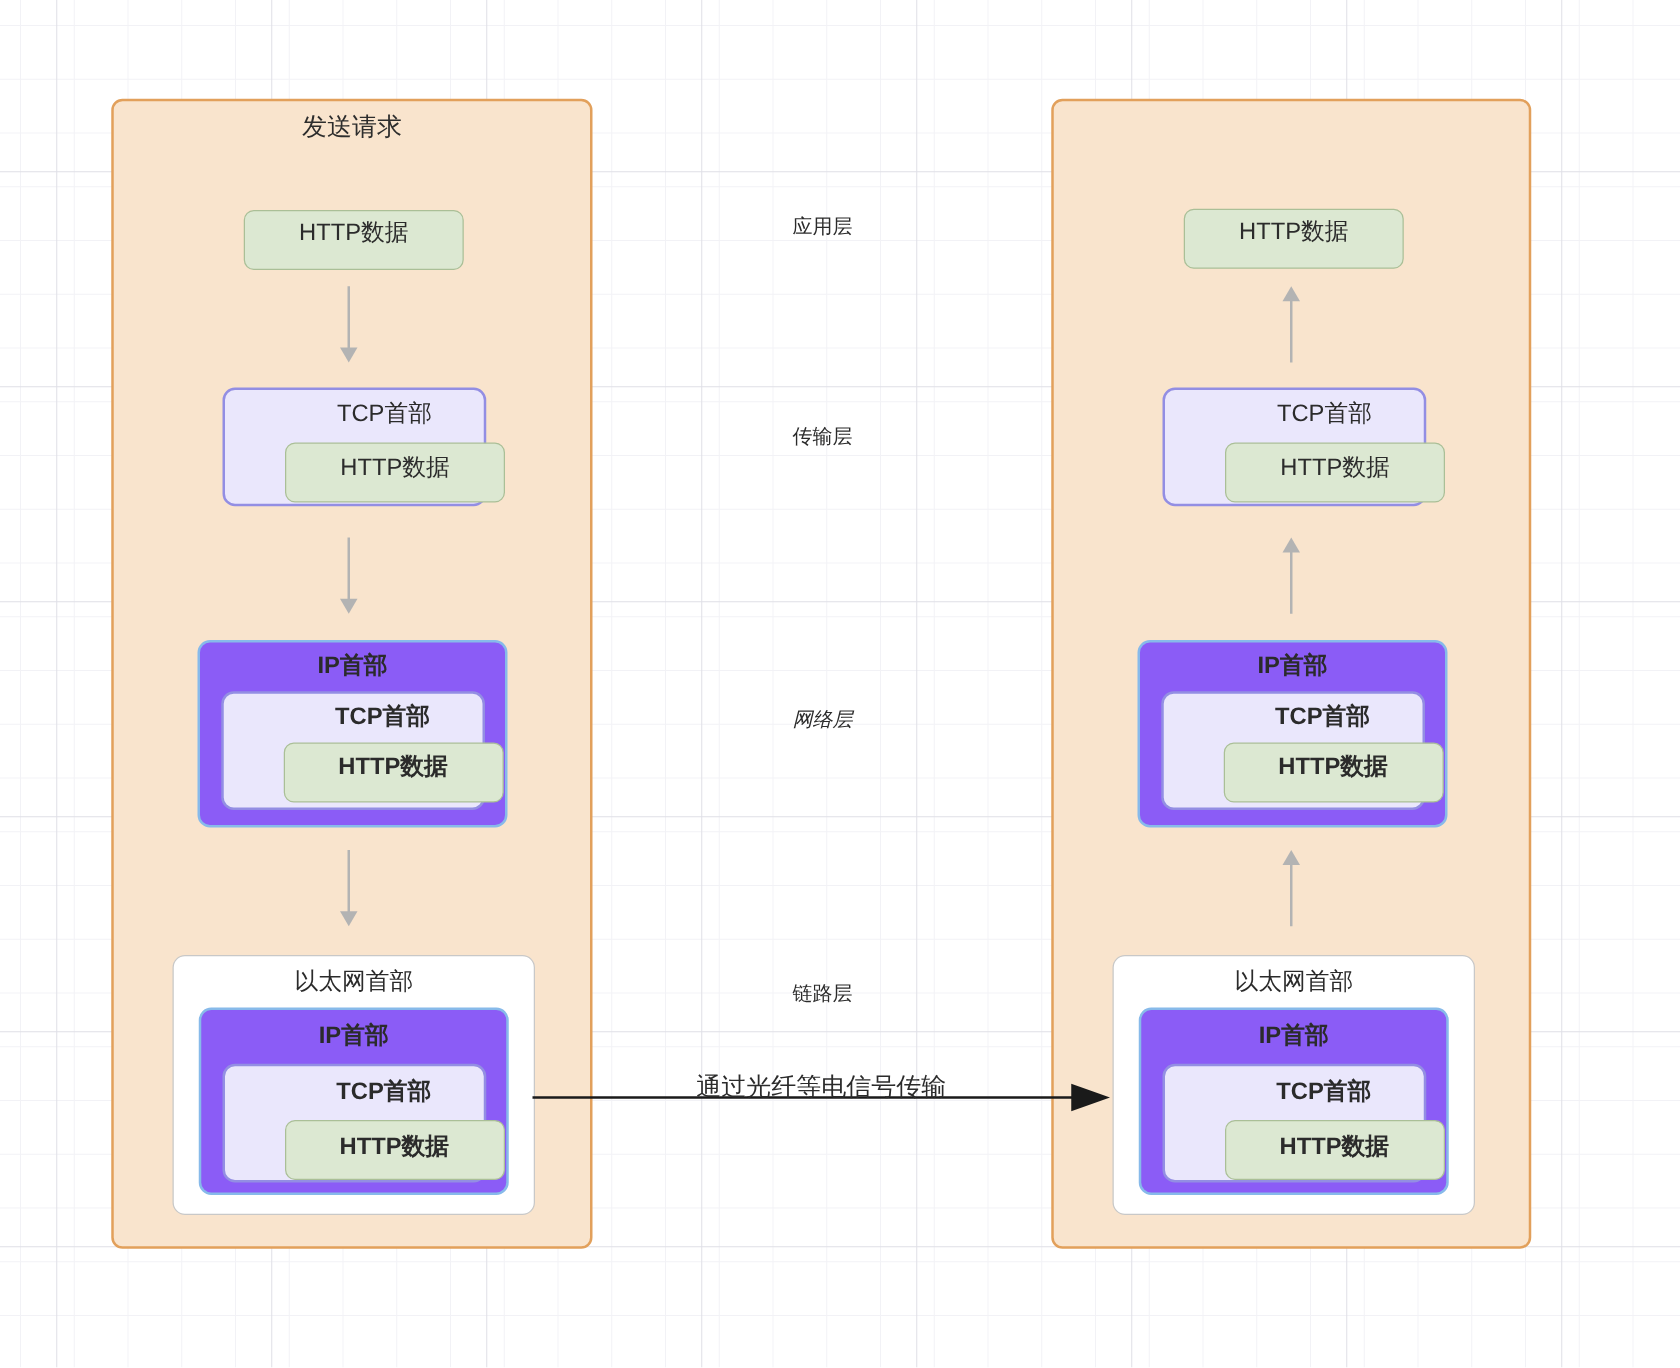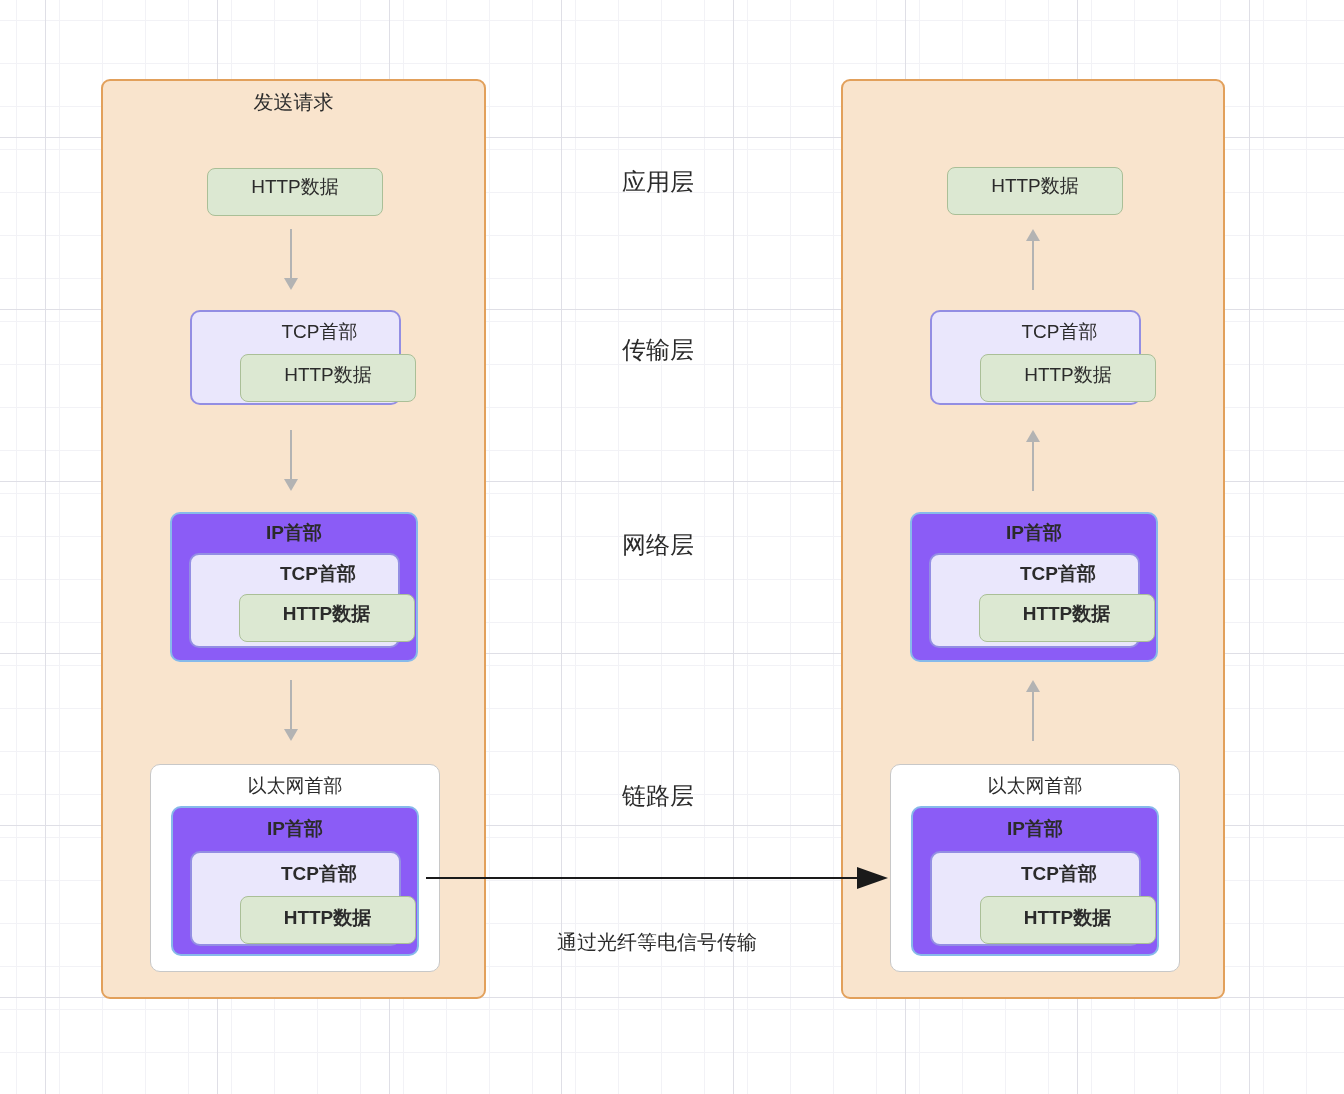--- a/index.html
+++ b/index.html
@@ -15,21 +15,21 @@
       linear-gradient(to right,  #f2f2f6 1px, transparent 1px);
     background-size: 172px 172px, 172px 172px, 43px 43px, 43px 43px;
     background-position: 0 137px, 45px 0, 0 20px, 16px 0;
   }
 
   
   .panel {
     position:absolute; top:79px; height:920px;
     background:#f9e4cd; border:2px solid #e2a05b; border-radius:9px;
   }
-  .panel-left  { left:101px;  width:385px; }
+  .panel-left  { left:89px;  width:385px; }
   .panel-right { left:841px; width:384px; }
   .panel-title {
     position:absolute; top:7px; left:0; right:0;
     text-align:center; font-size:20px; line-height:28px; color:#2d2d2d;
   }
 
   
   .node { position:absolute; text-align:center; }
   .node-header { display:block; font-size:19px; color:#2b2b2b; }
   .box-green {
@@ -60,24 +60,24 @@
   .v-arrow .head  { position:absolute; left:0; width:0; height:0;
                     border-left:7px solid transparent; border-right:7px solid transparent; }
   .arrow-down .shaft { top:0; height:50px; }
   .arrow-down .head  { bottom:0; border-top:12px solid #b3b3b3; }
   .arrow-up .shaft   { bottom:0; height:50px; }
   .arrow-up .head    { top:0; border-bottom:12px solid #b3b3b3; }
 
   
   .layer-label {
     position:absolute; left:588px; width:140px; text-align:center;
-    font-size:24px; line-height:28px; color:#2b2b2b;
+    font-size:16px; line-height:28px; color:#2b2b2b;
   }
   .transmission-caption {
-    position:absolute; left:527px; width:260px; top:928px; text-align:center;
+    position:absolute; left:527px; width:260px; top:856px; text-align:center;
     font-size:20px; line-height:28px; color:#2b2b2b;
   }
   .overlay { position:absolute; left:0; top:0; pointer-events:none; }
 </style>
 </head>
 <body>
 
 <div class="canvas">
 
   <div class="panel panel-left">
@@ -180,21 +180,21 @@
           <div class="node box-green nested" style="margin-top:2px;">
             <span class="node-header">HTTP数据</span>
           </div>
         </div>
       </div>
     </div>
   </div>
 
   <div class="layer-label" style="top:168px;">应用层</div>
   <div class="layer-label" style="top:336px;">传输层</div>
-  <div class="layer-label" style="top:531px;">网络层</div>
+  <div class="layer-label" style="top:563px;font-style:italic;">网络层</div>
   <div class="layer-label" style="top:782px;">链路层</div>
 
   <svg class="overlay" width="1344" height="1094" viewBox="0 0 1344 1094">
     <line x1="426" y1="878" x2="859" y2="878" stroke="#1a1a1a" stroke-width="2"></line>
     <polygon points="857,867 888,878 857,889" fill="#1a1a1a"></polygon>
   </svg>
 
   <div class="transmission-caption">通过光纤等电信号传输</div>
 
 </div>

